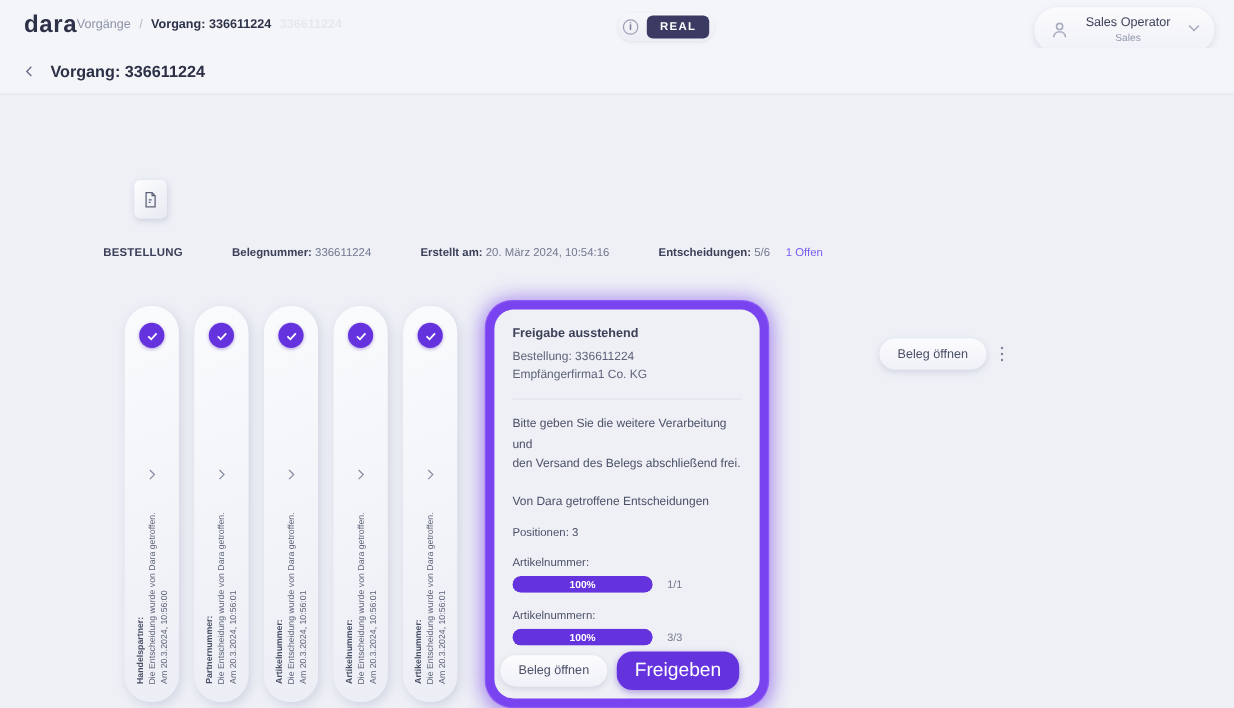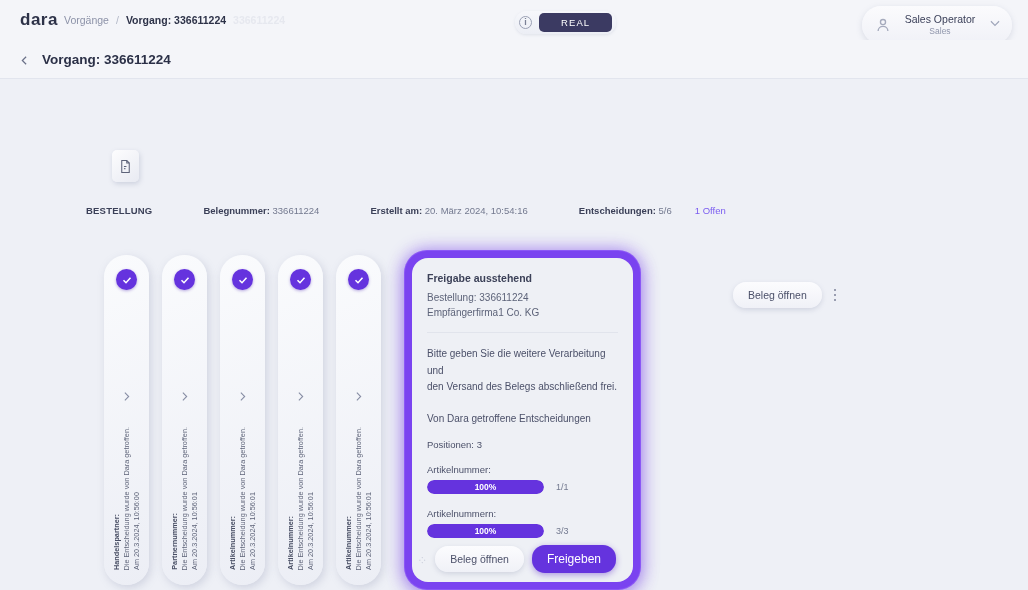--- a/index.html
+++ b/index.html
@@ -19,21 +19,21 @@
     position: absolute;
     left: 0; top: 0;
     width: 1028px; height: 40px;
     background: #f4f5f9;
     display: flex;
     align-items: center;
   }
   .logo {
     position: absolute;
     left: 20px; top: 10px;
-    font-size: 17px;
+    font-size: 20px;
     font-weight: 700;
     letter-spacing: 0.5px;
     color: #2d3248;
   }
   .breadcrumb {
     position: absolute;
     left: 64px; top: 14px;
     font-size: 10.5px;
     display: flex;
     align-items: center;
@@ -63,23 +63,23 @@
     color: #7b8196;
     font-size: 9px;
     line-height: 11px;
     text-align: center;
     font-weight: 700;
   }
   .env-badge {
     background: #3b3a62;
     color: #ffffff;
     font-size: 9.5px;
-    font-weight: 400;
+    font-weight: 700;
     letter-spacing: 1.1px;
-    padding: 4px 22px;
+    padding: 4px 11px;
     border-radius: 5px;
   }
 
   .userchip {
     position: absolute;
     left: 862px; top: 6px;
     width: 150px; height: 38px;
     background: linear-gradient(#fbfbfd, #f0f1f7);
     border-radius: 19px;
     box-shadow: 0 2px 6px rgba(120,128,160,0.22);
@@ -143,21 +143,21 @@
     justify-content: center;
     color: #5d6379;
   }
 
   
   .meta-row {
     position: absolute;
     left: 86px; top: 126px;
     display: flex;
     align-items: center;
-    gap: 23px;
+    gap: 13px;
     font-size: 9.5px;
     white-space: nowrap;
   }
   .meta-kind { font-weight: 700; color: #3b4058; letter-spacing: 0.2px; }
   .meta-item { color: #52586f; margin-left: 28px; }
   .meta-item b { font-weight: 700; color: #3b4058; }
   .meta-val { color: #73798f; }
   .meta-open { color: #7a5cf0; font-weight: 400; }
 
   .meta-actions {
@@ -310,21 +310,21 @@
     justify-content: flex-end;
     gap: 8px;
     padding-right: 17px;
   }
   .btn-primary {
     background: #6533de;
     border: none;
     border-radius: 13px;
     padding: 7px 15px;
     font-family: inherit;
-    font-size: 12px;
+    font-size: 16px;
     color: #ffffff;
     box-shadow: 0 2px 6px rgba(90,45,200,0.45);
     cursor: pointer;
   }
   .co-dot {
     position: absolute;
     left: 7px; bottom: 19px;
     width: 5px; height: 5px;
     color: #b9bece;
     font-size: 8px;

